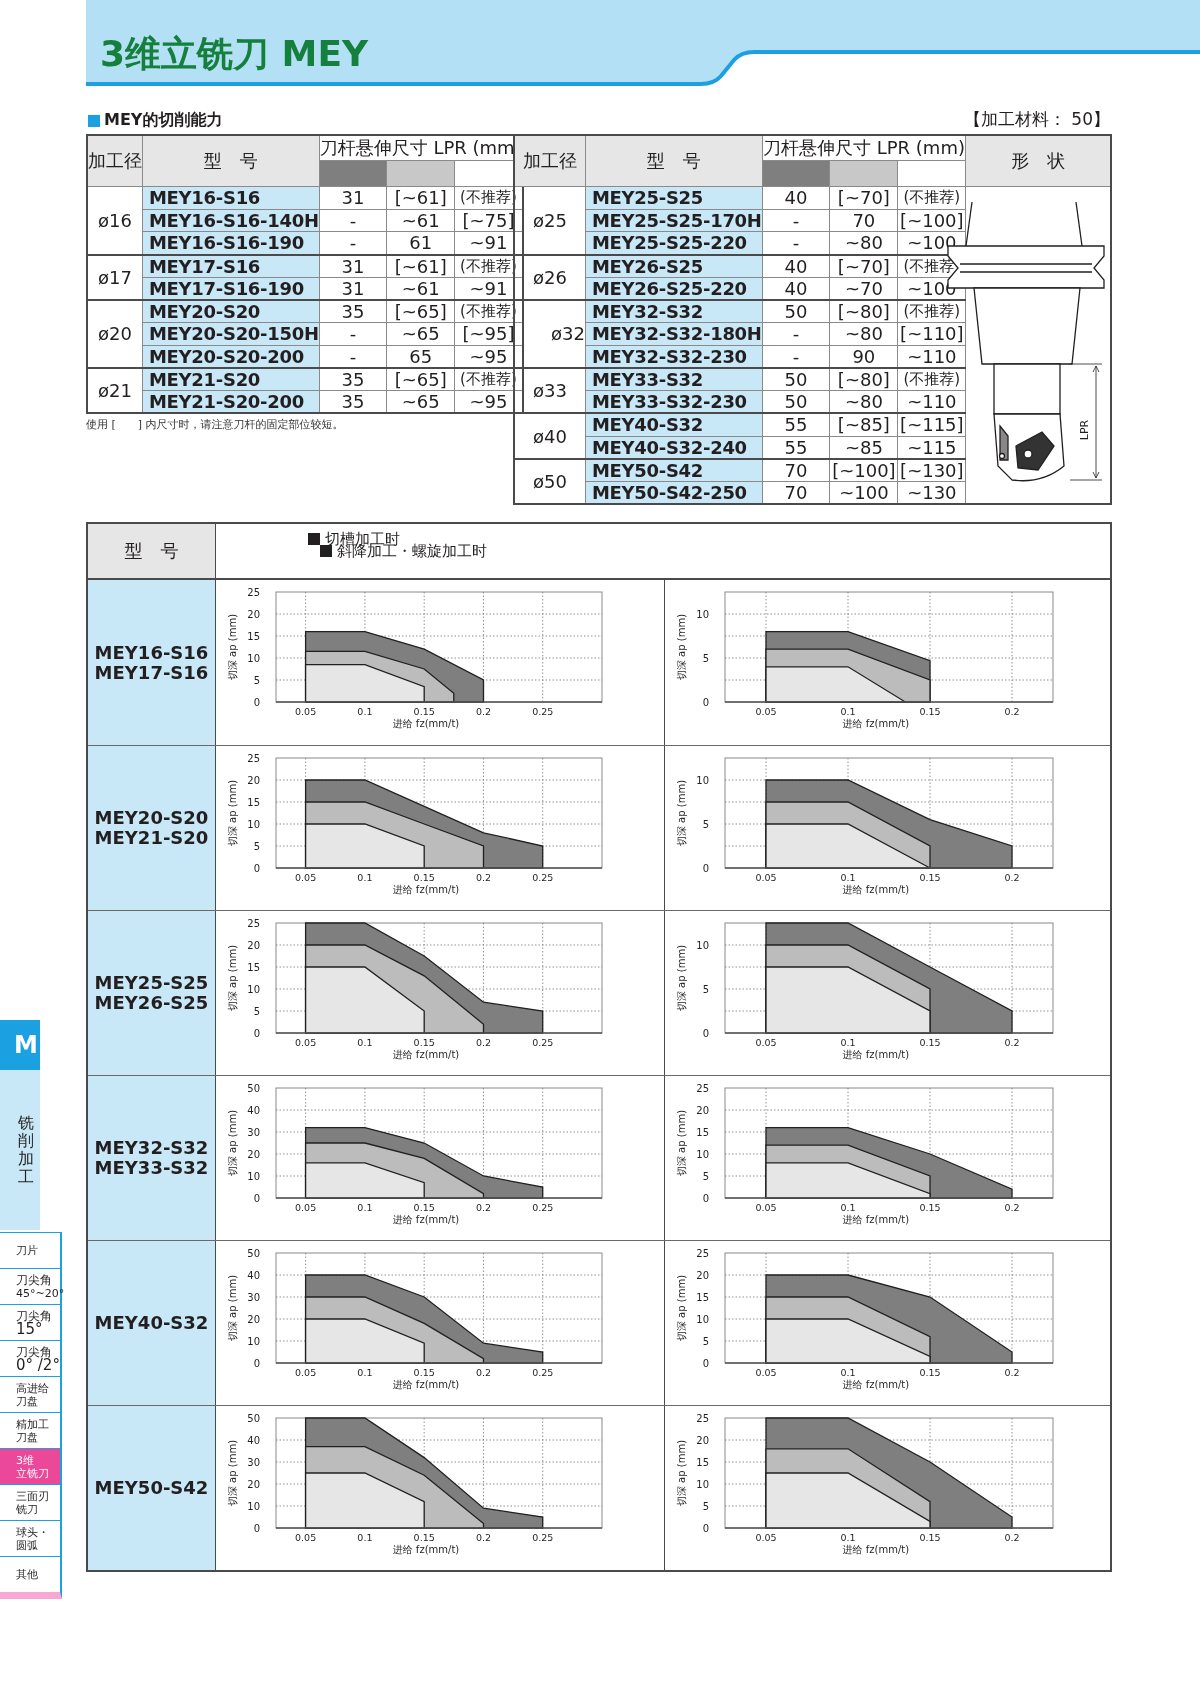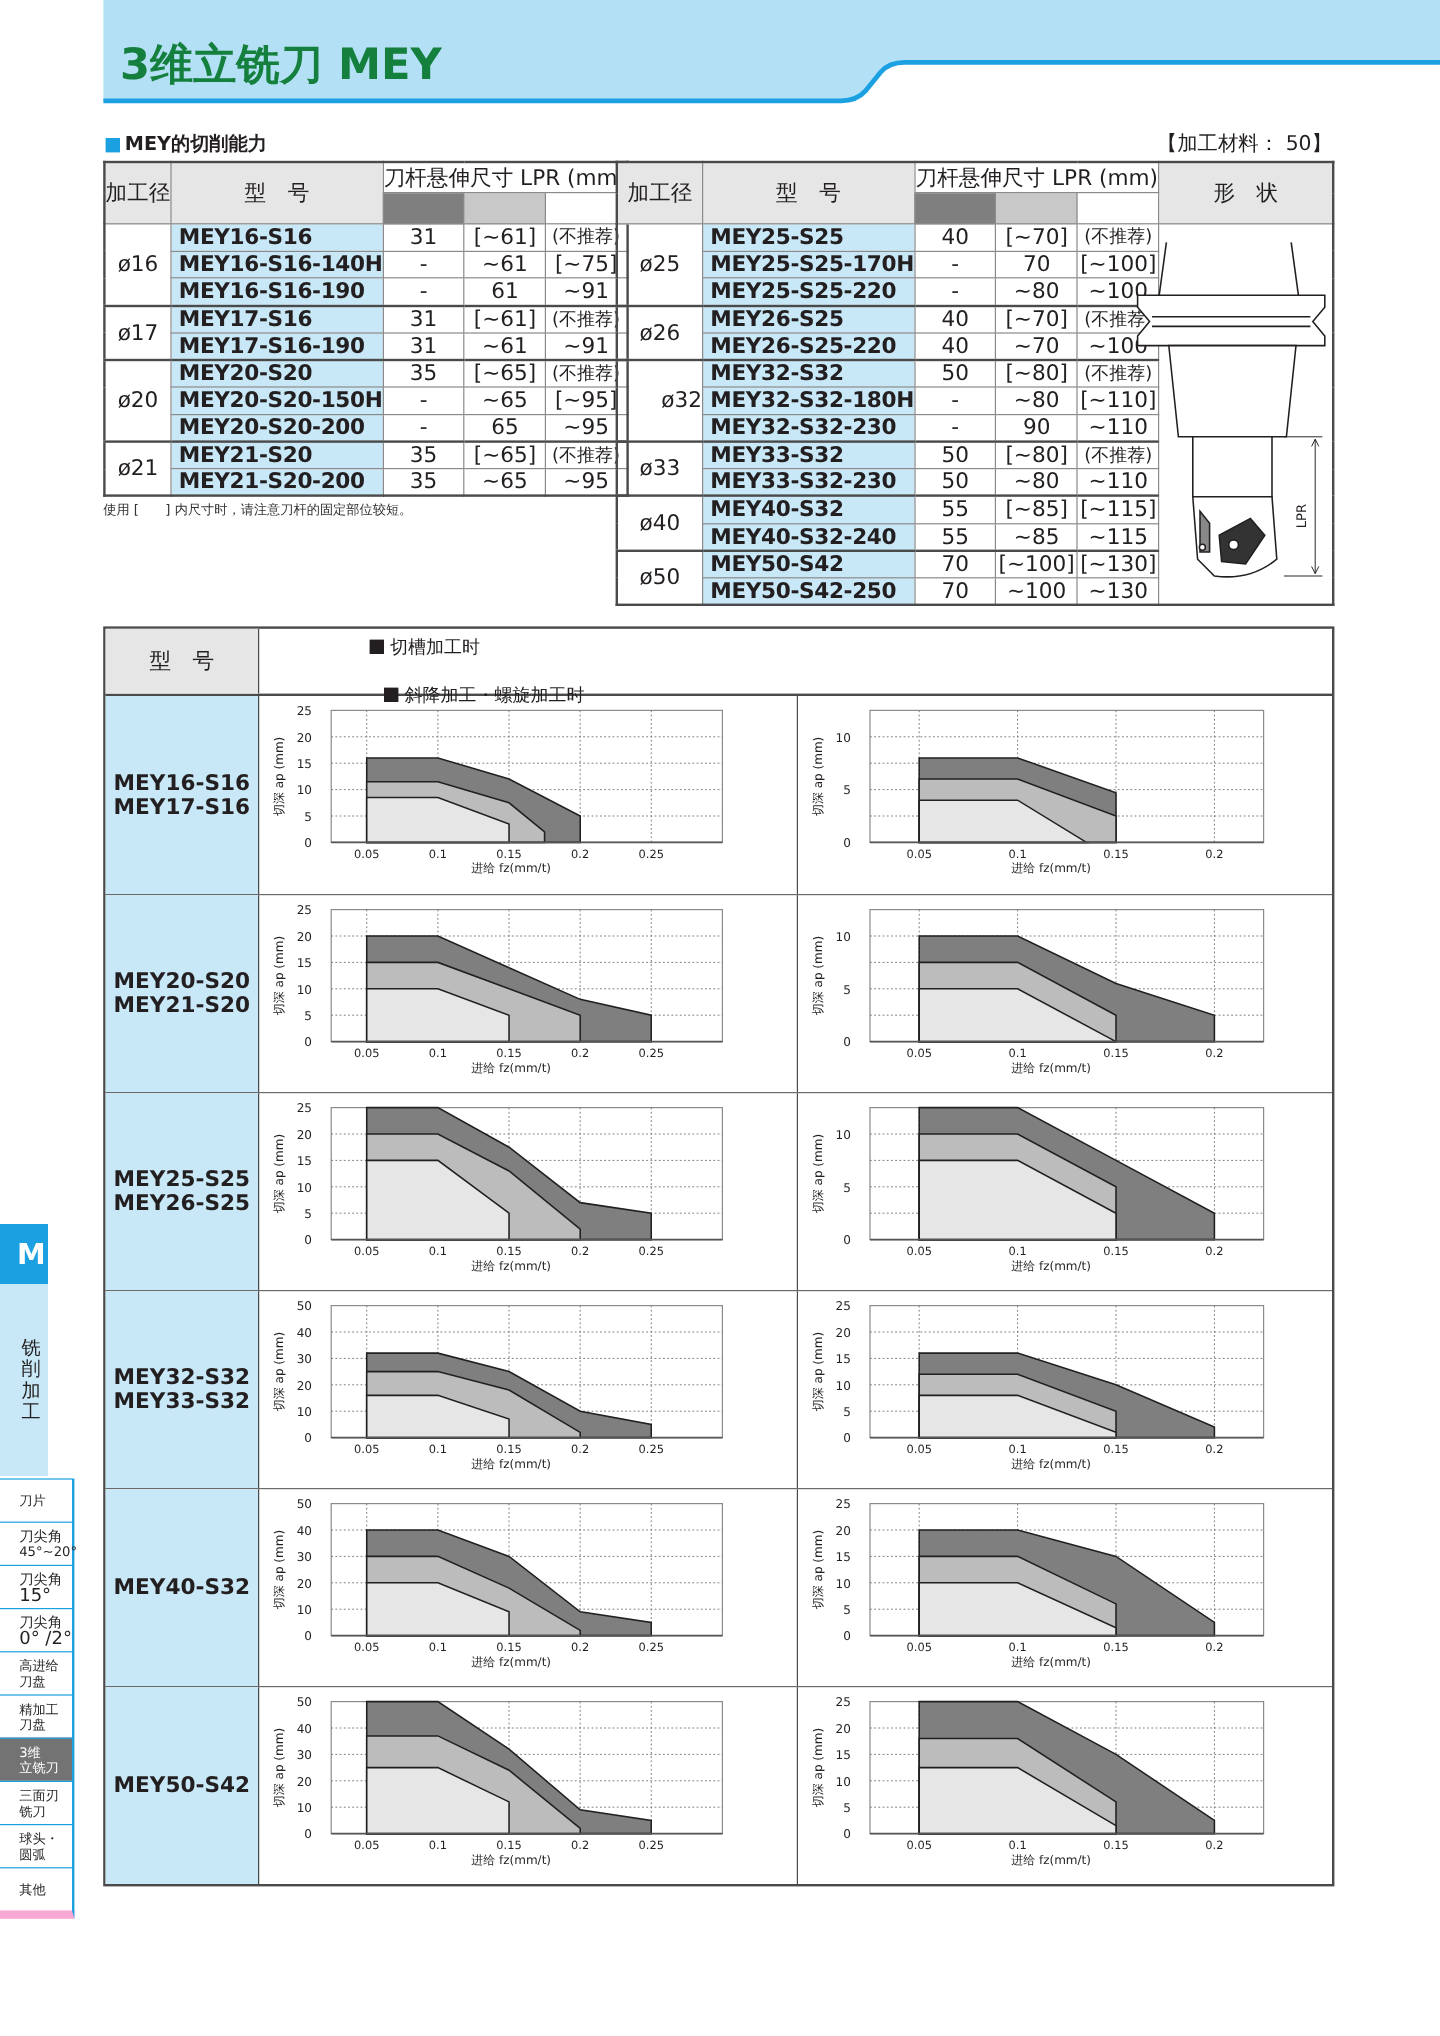--- a/index.html
+++ b/index.html
@@ -48,21 +48,21 @@
   .crow .c0 { width: 128px; background: #c9e8f7; border-right: 1px solid #4a4a4a; display: flex; flex-direction: column; align-items: center; justify-content: center; font-weight: bold; font-size: 18px; line-height: 20px; }
   .crow .c1 { width: 449px; border-right: 1px solid #4a4a4a; position: relative; }
   .crow .c2 { flex: 1; position: relative; }
   .crow svg { position: absolute; left: 0; top: 0; }
 
   
   .side-m { position: absolute; left: 0; top: 1020px; width: 40px; height: 50px; background: #1ba1e2; color: #fff; font-weight: bold; font-size: 24px; display: flex; align-items: center; justify-content: flex-end; padding-right: 2px; }
   .side-cat { position: absolute; left: 0; top: 1070px; width: 40px; height: 160px; background: #c9e8f7; font-size: 16px; display: flex; flex-direction: column; align-items: flex-end; justify-content: center; padding-right: 6px; line-height: 18px; }
   .side-list { position: absolute; left: 0; top: 1232px; width: 62px; border-right: 2px solid #1ba1e2; border-bottom: 7px solid #f9a8d4; }
   .side-item { height: 36px; border-top: 1px solid #1ba1e2; font-size: 11px; padding-left: 16px; display: flex; flex-direction: column; justify-content: center; line-height: 13px; color: #231f20; }
-  .side-item.active { background: #737373; color: #fff; }
+  .side-item.active { background: #ec4899; color: #fff; }
   .side-item.big { font-size: 12px; }
   .page-no { position: absolute; left: 28px; top: 1723px; font-size: 24px; font-weight: bold; }
 </style>
 </head>
 <body>
 
 <div class="banner">
   <svg width="1114" height="90">
     <path d="M0 0 H1114 V52 H668 Q655 52 648 60 L635 76 Q628 84 615 84 H0 Z" fill="#b3e0f5"></path>
     <path d="M0 84 H615 Q628 84 635 76 L648 60 Q655 52 668 52 H1114" stroke="#1ba1e2" stroke-width="4" fill="none"></path>
@@ -306,21 +306,21 @@
   <text x="146" y="246" font-size="11" transform="rotate(-90 146 246)" text-anchor="middle" fill="#231f20" font-family="DejaVu Sans, sans-serif">LPR</text>
 </svg>
 
 <div class="note">使用 [　　] 内尺寸时，请注意刀杆的固定部位较短。</div>
 
 <div class="cgrid">
   <div class="hdr">
     <div class="c0">型　号</div>
     <div class="c2">
       <div style="position:absolute; left:92px; top:6px;"><span class="blk"></span><span>切槽加工时</span></div>
-      <div style="position:absolute; left:92px; top:46px;padding-left:12px;"><span class="blk"></span><span>斜降加工・螺旋加工时</span></div>
+      <div style="position:absolute; left:92px; top:18px;padding-left:12px;"><span class="blk"></span><span>斜降加工・螺旋加工时</span></div>
     </div>
   </div>
   <div id="chartRows">
       <div class="crow" style="border-top: none;">
         <div class="c0">
           <span>MEY16-S16</span>
           <span>MEY17-S16</span>
         </div>
         <div class="c1">
           <svg width="449" height="165" font-family="DejaVu Sans, sans-serif">

